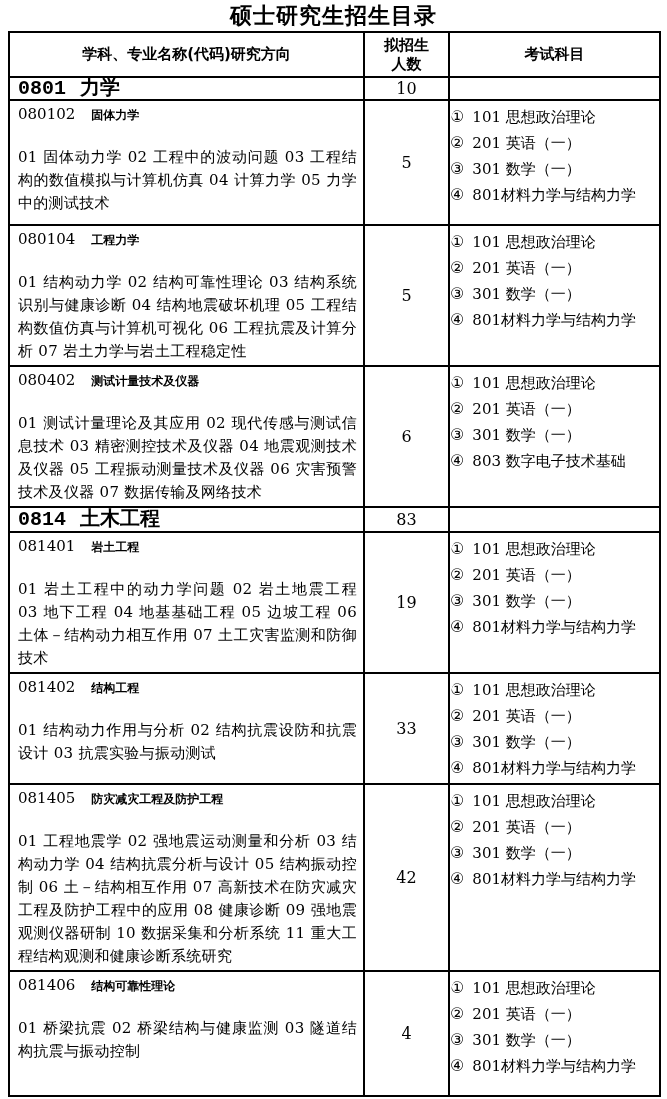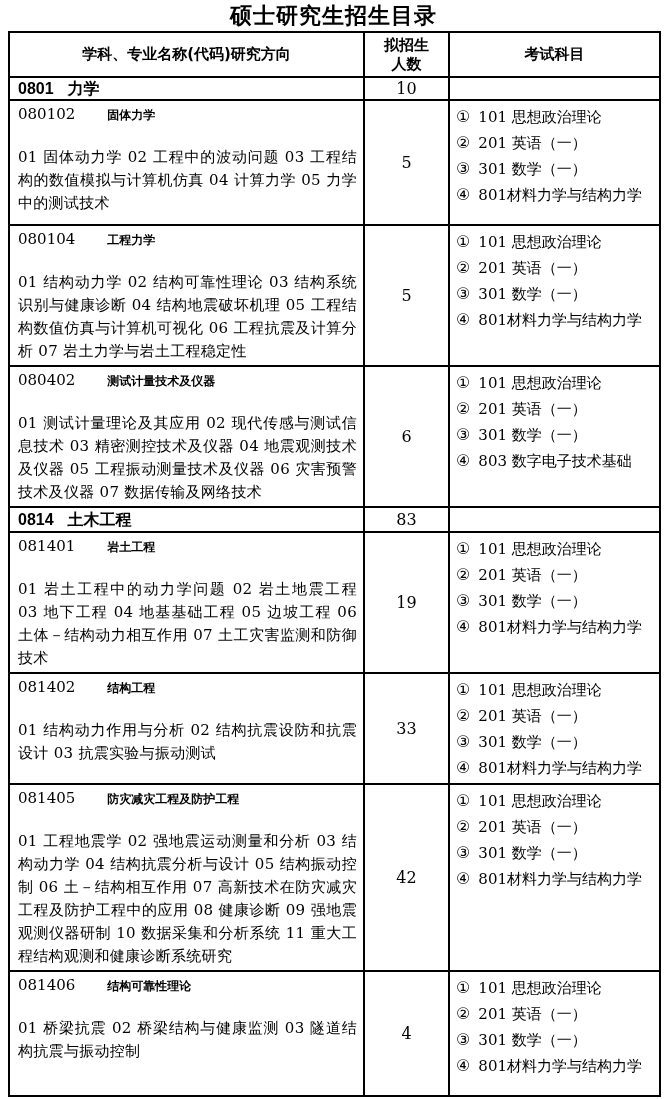--- a/index.html
+++ b/index.html
@@ -39,52 +39,52 @@
     font-weight:bold;
     font-size:15px;
     text-align:center;
     vertical-align:middle;
   }
   th.h2{white-space:pre-line;line-height:19px;}
   
   td.sec{
     vertical-align:middle;
     padding:1px 16px 1px 8px;
-    font-family:Liberation Sans, sans-serif;
-    font-weight:bold;
-    font-size:16px;
+    font-family:Liberation Mono, monospace;
+    font-weight:bold;
+    font-size:20px;
     line-height:18px;
   }
   .sec-code{margin-right:14px;}
   
   td.major-cell{padding:3px 6px 2px 8px;}
   .mhead{font-size:15px;line-height:21px;}
   .mcode{
     font-family:"DejaVu Serif","Liberation Serif",serif;
     font-weight:normal;
-    margin-right:32px;
+    margin-right:16px;
   }
   .mname{
     font-family:"DejaVu Sans","Liberation Sans",sans-serif;
     font-weight:bold;
     font-size:12px;
   }
   .mdesc{
     margin-top:20px;
     font-size:15px;
     line-height:23px;
     text-align:justify;
     letter-spacing:0.3px;
   }
   td.count-cell{
     text-align:center;
     vertical-align:middle;
     font-size:16px;
   }
-  td.exam-cell{padding:3px 2px 2px 6px;border-radius:21px;}
+  td.exam-cell{padding:3px 2px 2px 0;border-radius:21px;}
   .exam-item{
     font-size:15px;
     line-height:25px;
     white-space:nowrap;
   }
   .exam-num{
     font-size:16px;
     margin-right:8px;
     font-family:"DejaVu Sans","Liberation Sans",sans-serif;
   }

